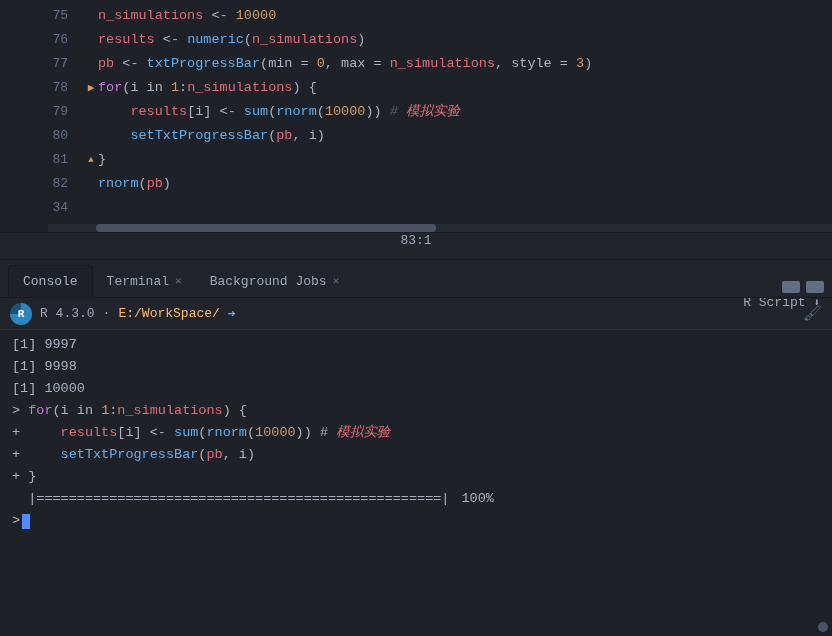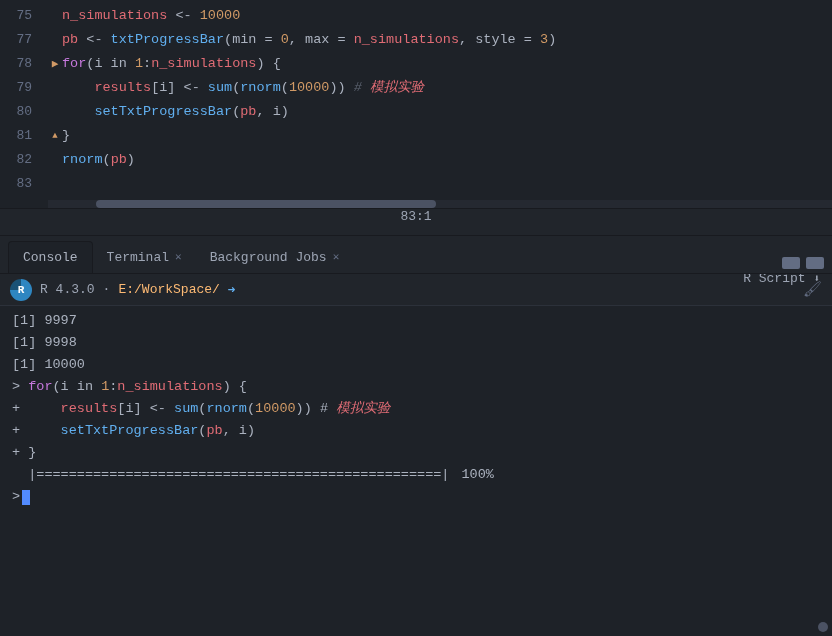--- a/index.html
+++ b/index.html
@@ -24,20 +24,21 @@
       padding: 4px 0;
     }
 
     .code-line {
       display: flex;
       align-items: center;
       height: 24px;
       font-size: 14px;
       line-height: 24px;
       color: #abb2bf;
+      padding-left: 36px;
     }
 
     .line-num {
       width: 48px;
       text-align: right;
       padding-right: 16px;
       color: #636d83;
       user-select: none;
       flex-shrink: 0;
       font-size: 13px;
@@ -266,20 +267,25 @@
 
 <div class="editor-area">
   <div class="code-lines">
 
     <div class="code-line">
       <span class="line-num">75</span>
       <span class="line-marker"></span>
       <span class="line-content"><span class="var">n_simulations</span><span class="plain"> &lt;- </span><span class="num">10000</span></span>
     </div>
 
+    <div class="code-line">
+      <span class="line-num">76</span>
+      <span class="line-marker"></span>
+      <span class="line-content"><span class="var">results</span><span class="plain"> &lt;- </span><span class="fn">numeric</span><span class="plain">(</span><span class="var">n_simulations</span><span class="plain">)</span></span>
+    </div>
 
     <div class="code-line">
       <span class="line-num">77</span>
       <span class="line-marker"></span>
       <span class="line-content"><span class="var">pb</span><span class="plain"> &lt;- </span><span class="fn">txtProgressBar</span><span class="plain">(min = </span><span class="num">0</span><span class="plain">, max = </span><span class="var">n_simulations</span><span class="plain">, style = </span><span class="num">3</span><span class="plain">)</span></span>
     </div>
 
     <div class="code-line">
       <span class="line-num">78</span>
       <span class="line-marker" style="color:#d19a66;">▶</span>
@@ -304,21 +310,21 @@
       <span class="line-content"><span class="plain">}</span></span>
     </div>
 
     <div class="code-line">
       <span class="line-num">82</span>
       <span class="line-marker"></span>
       <span class="line-content"><span class="fn">rnorm</span><span class="plain">(</span><span class="var">pb</span><span class="plain">)</span></span>
     </div>
 
     <div class="code-line">
-      <span class="line-num">83</span>
+      <span class="line-num">34</span>
       <span class="line-marker"></span>
       <span class="line-content"></span>
     </div>
 
   </div>
 
   <div class="editor-scrollbar">
     <div class="editor-scrollbar-thumb"></div>
   </div>
 

